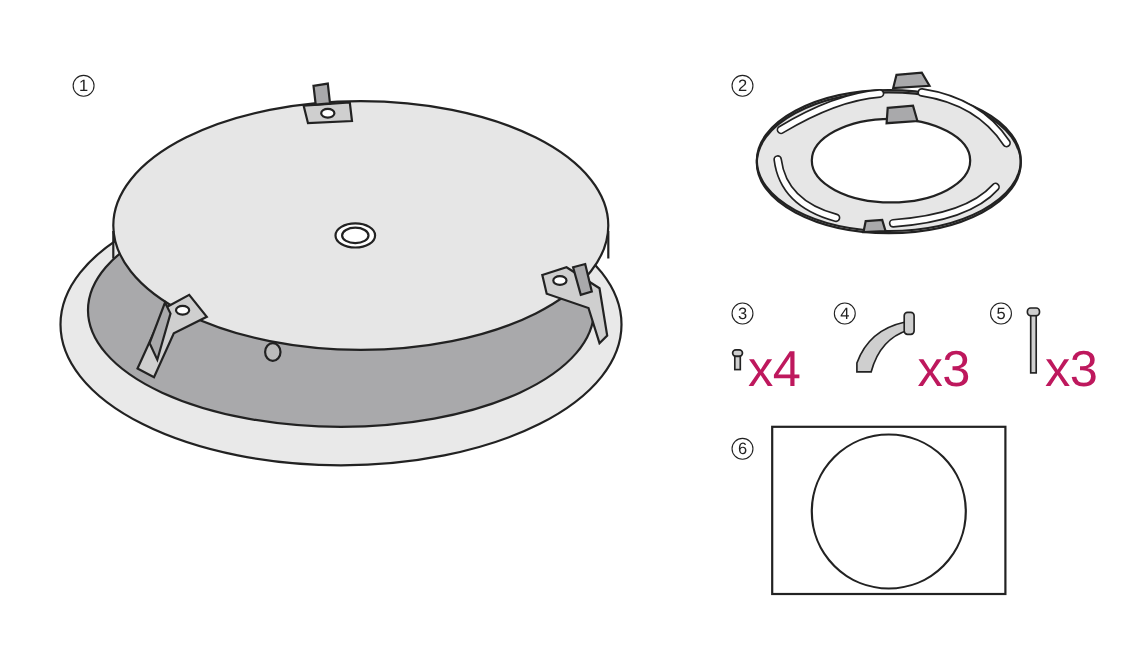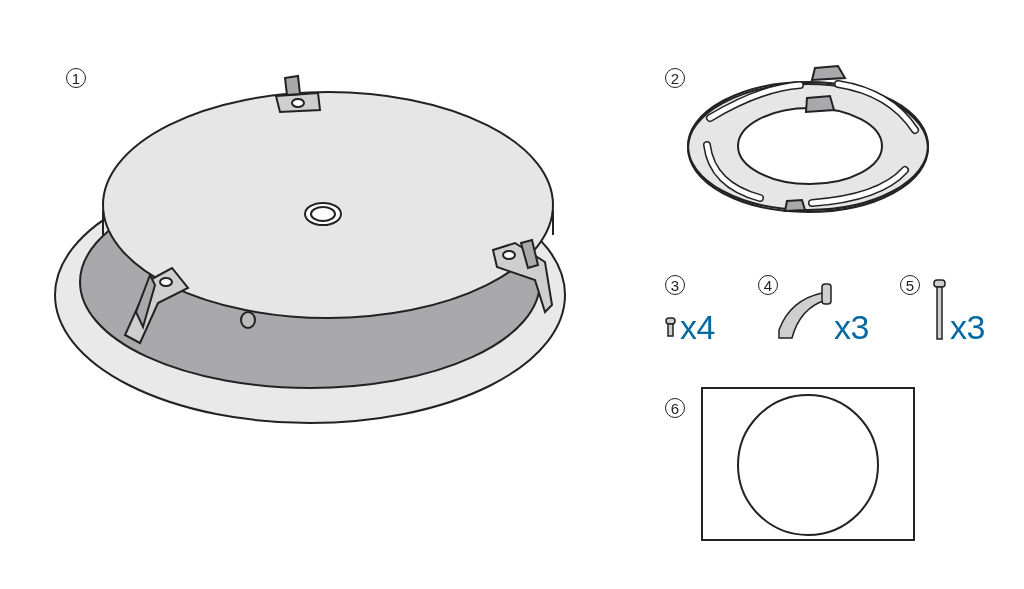--- a/index.html
+++ b/index.html
@@ -2,21 +2,21 @@
 <html><head>
   <meta charset="utf-8">
   <style>
     html, body { margin: 0; padding: 0; background: #ffffff; }
     body { width: 1024px; height: 589px; position: relative; overflow: hidden;
            font-family: "Liberation Sans", sans-serif; }
     .stage { position: absolute; left: 0; top: 0; width: 1024px; height: 589px; }
     .num { position: absolute; width: 20px; height: 20px; border: 1.6px solid #222; border-radius: 50%;
            display: flex; align-items: center; justify-content: center; font-size: 15px; color: #222;
            box-sizing: border-box; }
-    .qty { position: absolute; font-size: 34px; color: #0369a1; letter-spacing: -0.5px; }
+    .qty { position: absolute; font-size: 46px; color: #be185d; letter-spacing: -0.5px; }
     svg { position: absolute; left: 0; top: 0; }
   </style>
 </head>
 <body>
 
 <div class="stage">
   <svg width="1024" height="589" viewBox="0 0 1024 589">
 
     <g stroke="#222" stroke-width="2">
       <ellipse cx="310" cy="295" rx="255" ry="128" fill="#e9e9e9"></ellipse>

